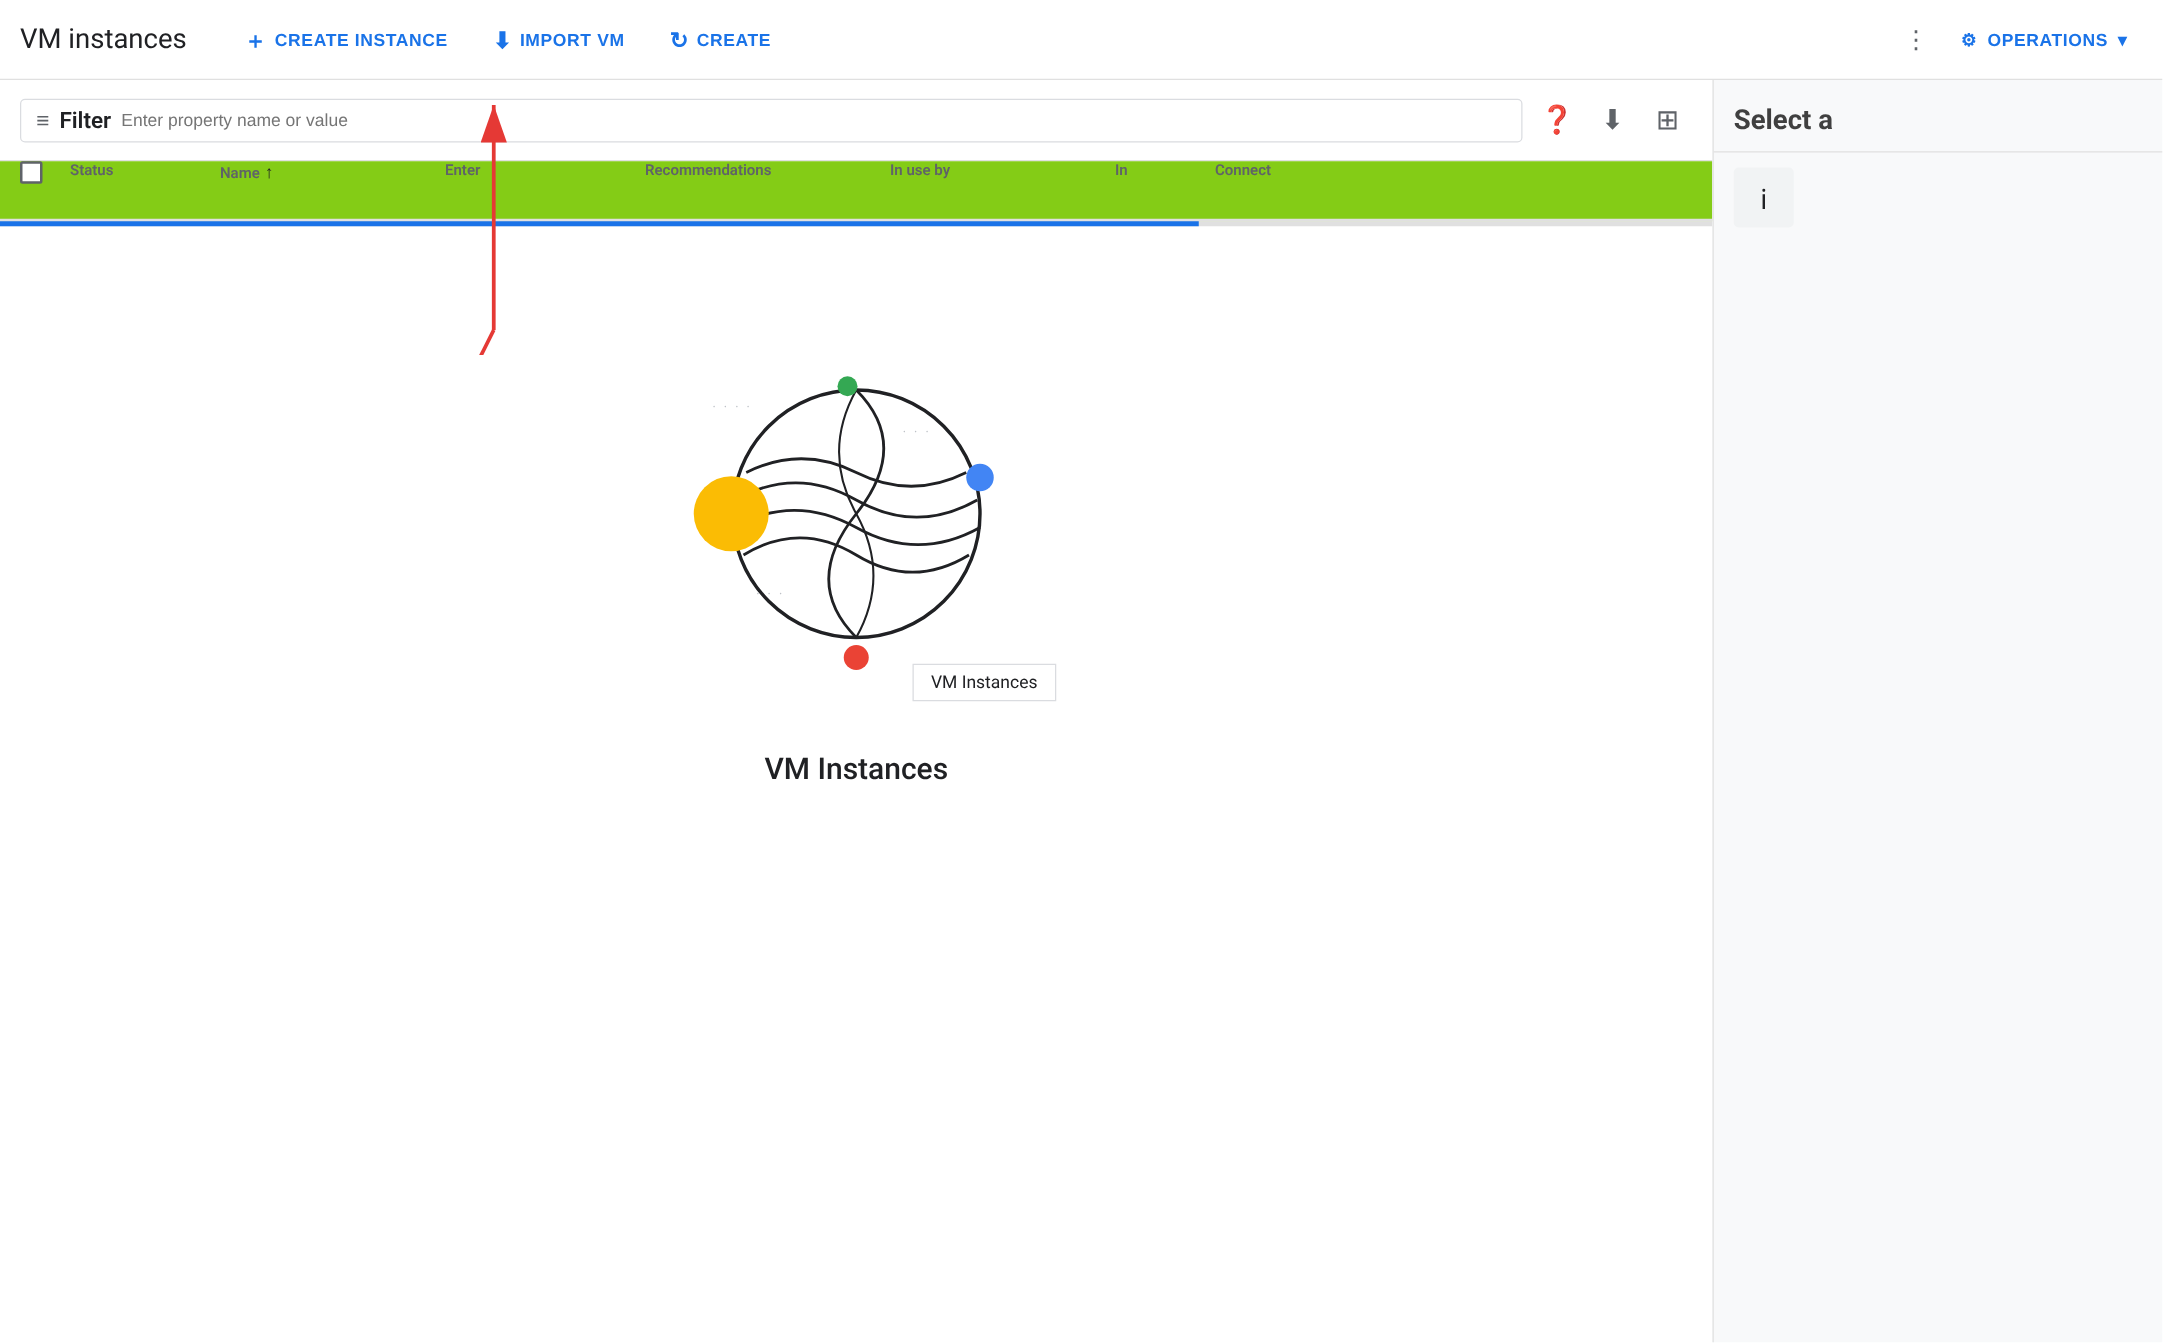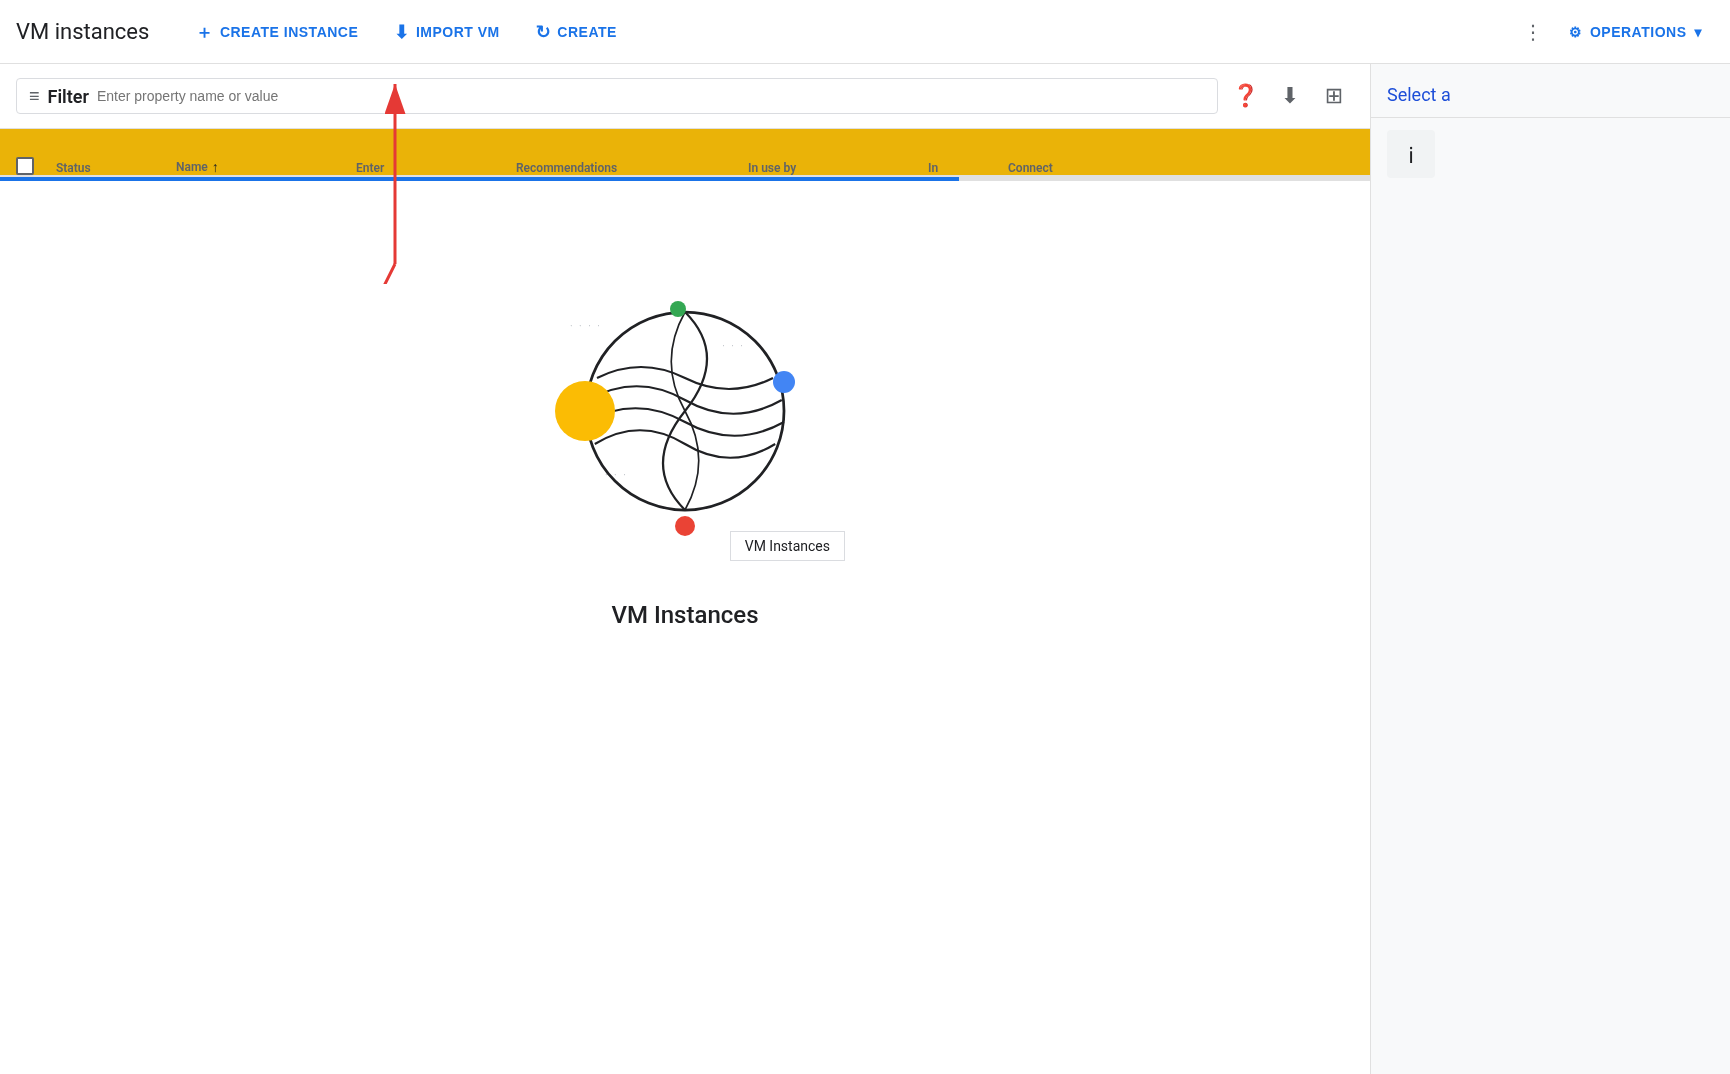--- a/index.html
+++ b/index.html
@@ -151,25 +151,25 @@
       color: #5f6368;
       font-size: 20px;
     }
 
     
     .table-container {
       width: 100%;
     }
     .table-header {
       display: flex;
-      align-items: flex-end;
+      align-items: flex-start;
       padding: 0 16px;
       height: 48px;
       border-bottom: 2px solid #e0e0e0;
-      background: #eab308;
+      background: #84cc16;
     }
     .th-checkbox {
       width: 40px;
       display: flex;
       align-items: center;
     }
     .checkbox {
       width: 18px;
       height: 18px;
       border: 2px solid #5f6368;
@@ -183,21 +183,21 @@
       color: #5f6368;
       text-transform: none;
       letter-spacing: 0;
       display: flex;
       align-items: center;
       gap: 4px;
     }
     .th-status { width: 120px; }
     .th-name { width: 180px; }
     .th-zone { width: 160px; }
-    .th-recommendations { width: 232px; }
+    .th-recommendations { width: 196px; }
     .th-inuseby { width: 180px; }
     .th-in { width: 80px; }
     .th-connect { flex: 1; }
 
     .sort-arrow {
       font-size: 14px;
       color: #202124;
     }
 
     
@@ -310,23 +310,23 @@
     
     .right-panel {
       width: 360px;
       border-left: 1px solid #e0e0e0;
       background: #f8f9fa;
       display: flex;
       flex-direction: column;
     }
     .right-panel-header {
       padding: 20px 16px 12px;
-      font-size: 18px;
-      font-weight: 400;
-      color: #1d4ed8;
+      font-size: 22px;
+      font-weight: 700;
+      color: #404040;
       border-bottom: 1px solid #e0e0e0;
     }
     .permissions-tab {
       color: #1a73e8;
       font-size: 14px;
       font-weight: 600;
       padding: 8px 16px;
       border-bottom: 2px solid #1a73e8;
       cursor: pointer;
       display: inline-block;

